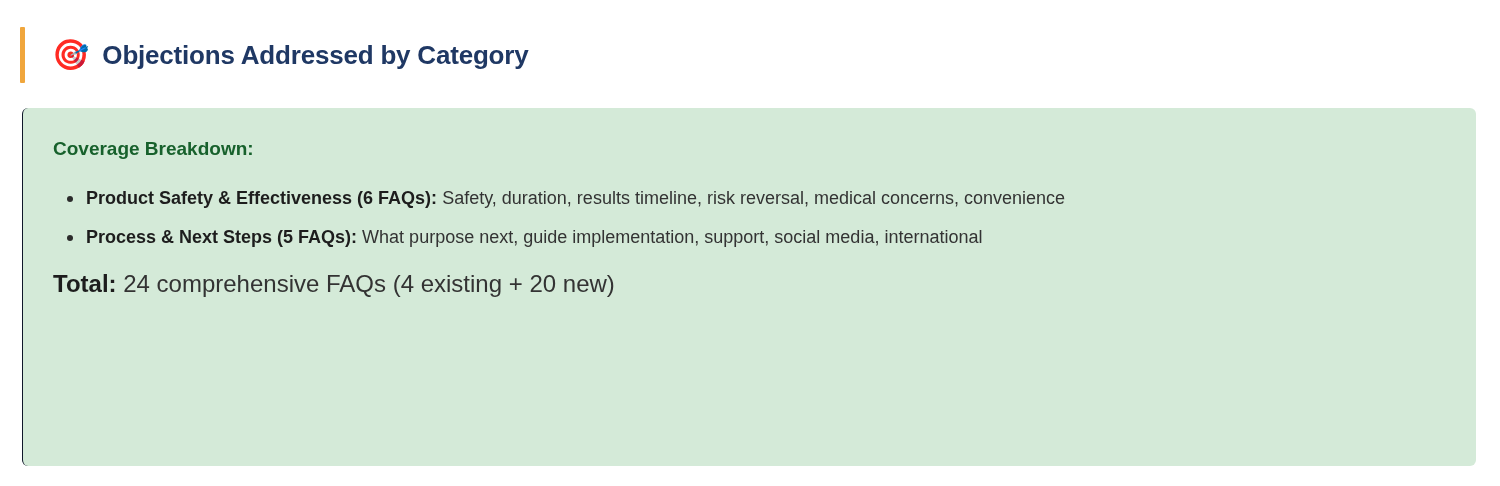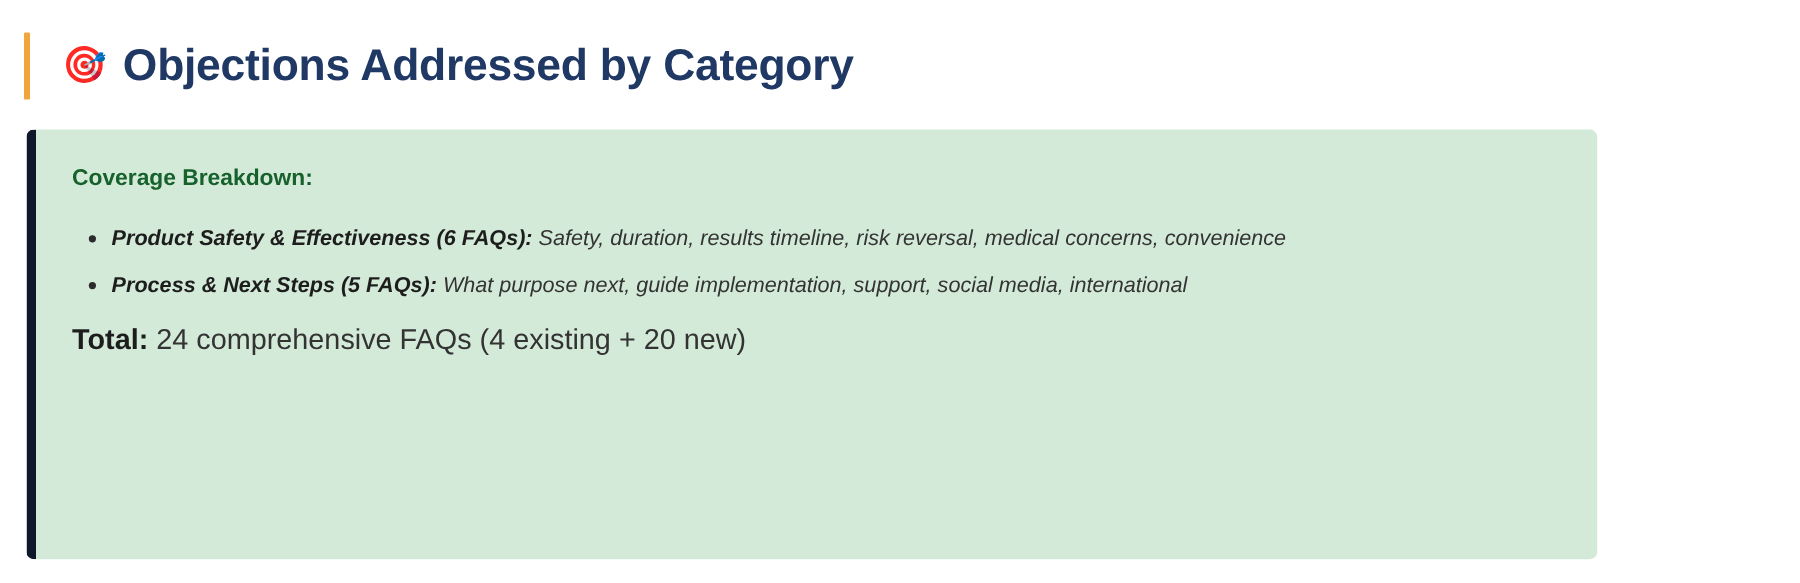--- a/index.html
+++ b/index.html
@@ -40,54 +40,53 @@
   }
   .header-icon {
     margin-left: 27px;
     font-size: 30px;
     line-height: 1;
     display: inline-block;
     flex: 0 0 auto;
   }
   .header-title {
     margin-left: 13px;
-    font-size: 37px;
+    font-size: 26px;
     font-weight: bold;
     color: #1f3864;
     letter-spacing: -0.2px;
     white-space: nowrap;
   }
 
   
   .panel {
     position: absolute;
     left: 22px;
     top: 108px;
-    width: 1309px;
+    width: 1454px;
     height: 358px;
     box-sizing: border-box;
     background: #d4ead8;
-    border-left: 8px solid #0f172a;
+    border-left: 1px solid #0f172a;
     border-radius: 6px;
     padding: 30px 28px 24px 30px;
   }
 
   .panel-heading {
     font-size: 19px;
     font-weight: bold;
     color: #17612c;
     margin: 0 0 26px 0;
     line-height: 1.2;
   }
 
   .breakdown-list {
     list-style: none;
     margin: 0;
     padding: 0;
-    font-style: italic;
   }
   .breakdown-item {
     position: relative;
     padding-left: 33px;
     margin-bottom: 17px;
     font-size: 18px;
     line-height: 1.25;
     color: #2b2b2b;
     white-space: nowrap;
   }

